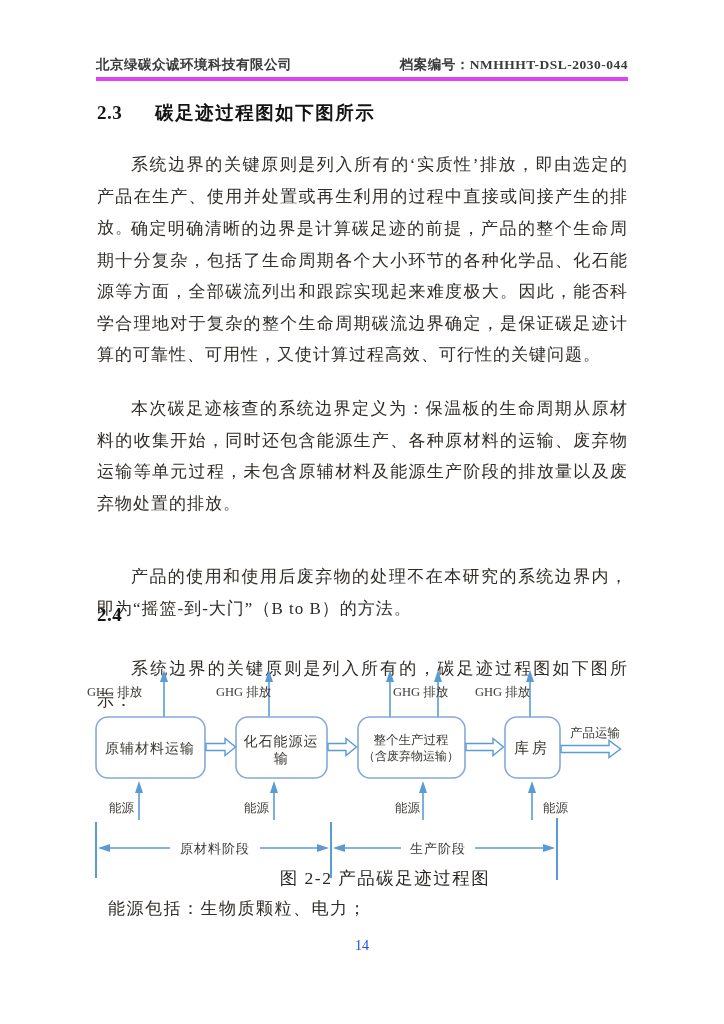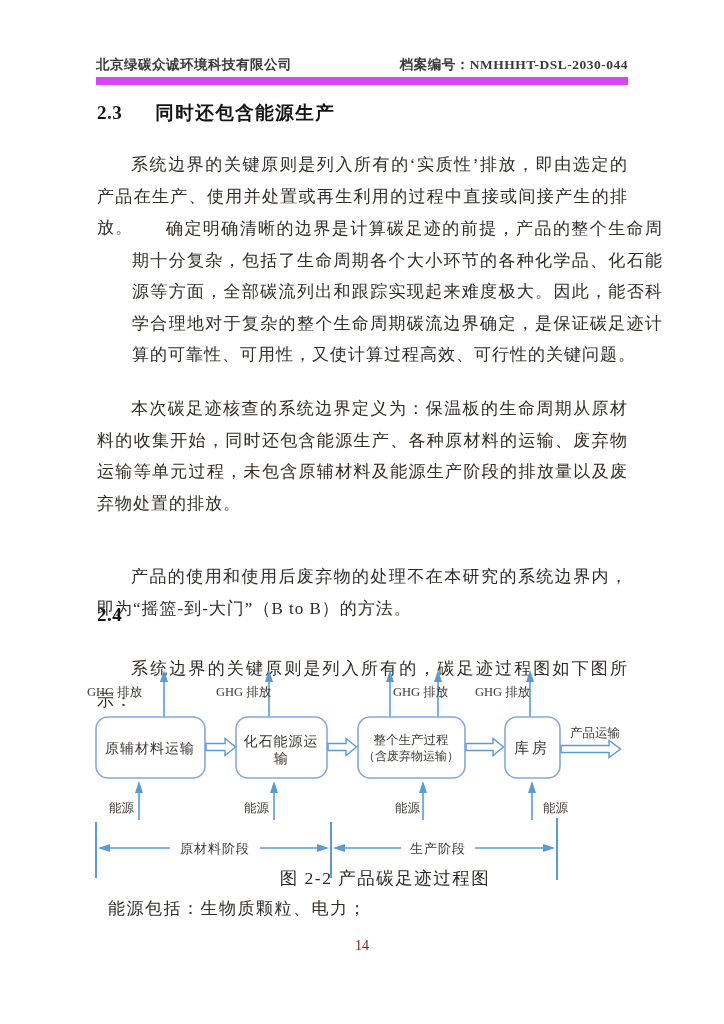--- a/index.html
+++ b/index.html
@@ -7,21 +7,21 @@
     width:724px;height:1024px;
     background:#ffffff;
     position:relative;
     font-family:"Liberation Serif","DejaVu Serif",serif;
     color:#2e2b28;
     overflow:hidden;
   }
   .page-header{
     position:absolute;left:96px;top:50px;width:532px;height:24px;
     display:flex;justify-content:space-between;align-items:flex-end;
-    border-bottom:8px solid #d946ef;
+    border-bottom:4px solid #d946ef;
     font-size:13.5px;font-weight:600;color:#3a3a3a;
     padding-bottom:3px;letter-spacing:0.5px;
   }
   .heading{
     position:absolute;left:97px;
     display:flex;gap:33px;align-items:baseline;
     font-weight:bold;color:#141414;
   }
   .heading .num{font-size:19px;letter-spacing:0.5px;}
   .heading .ttl{font-size:18.5px;letter-spacing:1.5px;}
@@ -36,39 +36,39 @@
     position:absolute;left:0;top:866px;width:716px;
     text-align:center;padding-left:54px;box-sizing:border-box;
     font-size:17.5px;letter-spacing:1.5px;color:#2c2824;
   }
   .energy-note{
     position:absolute;left:108px;top:897px;
     font-size:17px;letter-spacing:1.5px;color:#302c28;
   }
   .page-number{
     position:absolute;left:0;top:938px;width:724px;
-    text-align:center;font-size:14px;color:#7f1d1d;
+    text-align:center;font-size:14px;color:#1d4ed8;
   }
   svg text{font-family:"Liberation Serif","DejaVu Serif",serif;fill:#3a3733;}
 </style>
 </head>
 <body>
 
 <div class="page-header">
   <span>北京绿碳众诚环境科技有限公司</span>
   <span>档案编号：NMHHHT-DSL-2030-044</span>
 </div>
 
 <div class="heading" style="top:100px;">
   <span class="num">2.3</span>
-  <span class="ttl">同时还包含能源生产</span>
+  <span class="ttl">碳足迹过程图如下图所示</span>
 </div>
 
 <p class="para" style="top:132px;">系统边界的关键原则是列入所有的‘实质性’排放，即由选定的产品在生产、使用并处置或再生利用的过程中直接或间接产生的排放。</p>
-<p class="para" style="top:196px;margin-left:35px;">确定明确清晰的边界是计算碳足迹的前提，产品的整个生命周期十分复杂，包括了生命周期各个大小环节的各种化学品、化石能源等方面，全部碳流列出和跟踪实现起来难度极大。因此，能否科学合理地对于复杂的整个生命周期碳流边界确定，是保证碳足迹计算的可靠性、可用性，又使计算过程高效、可行性的关键问题。</p>
+<p class="para" style="top:196px;">确定明确清晰的边界是计算碳足迹的前提，产品的整个生命周期十分复杂，包括了生命周期各个大小环节的各种化学品、化石能源等方面，全部碳流列出和跟踪实现起来难度极大。因此，能否科学合理地对于复杂的整个生命周期碳流边界确定，是保证碳足迹计算的可靠性、可用性，又使计算过程高效、可行性的关键问题。</p>
 <p class="para" style="top:376px;">本次碳足迹核查的系统边界定义为：保温板的生命周期从原材料的收集开始，同时还包含能源生产、各种原材料的运输、废弃物运输等单元过程，未包含原辅材料及能源生产阶段的排放量以及废弃物处置的排放。</p>
 <p class="para" style="top:544px;">产品的使用和使用后废弃物的处理不在本研究的系统边界内，即为“摇篮-到-大门”（B to B）的方法。</p>
 
 <div class="heading" style="top:604px;">
   <span class="num">2.4</span>
 </div>
 
 <p class="para" style="top:636px;">系统边界的关键原则是列入所有的，碳足迹过程图如下图所示：</p>
 
 <div class="diagram-wrap">

